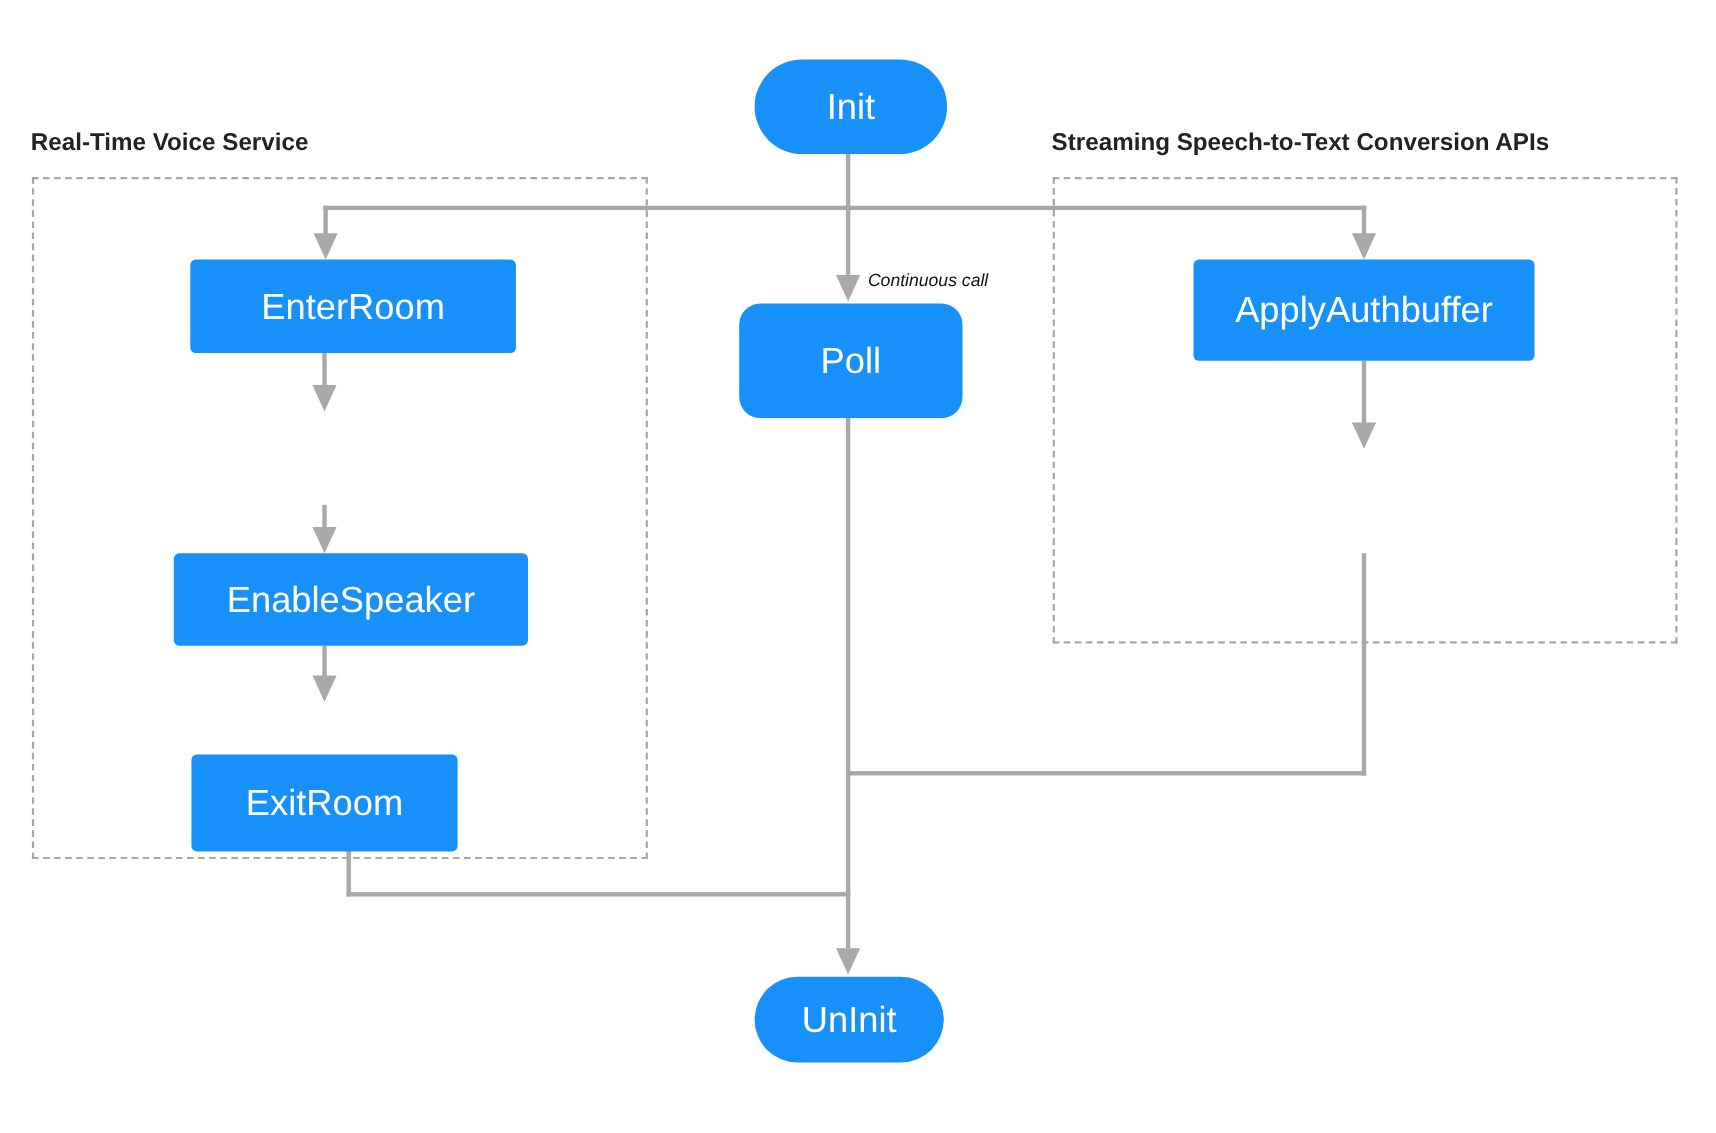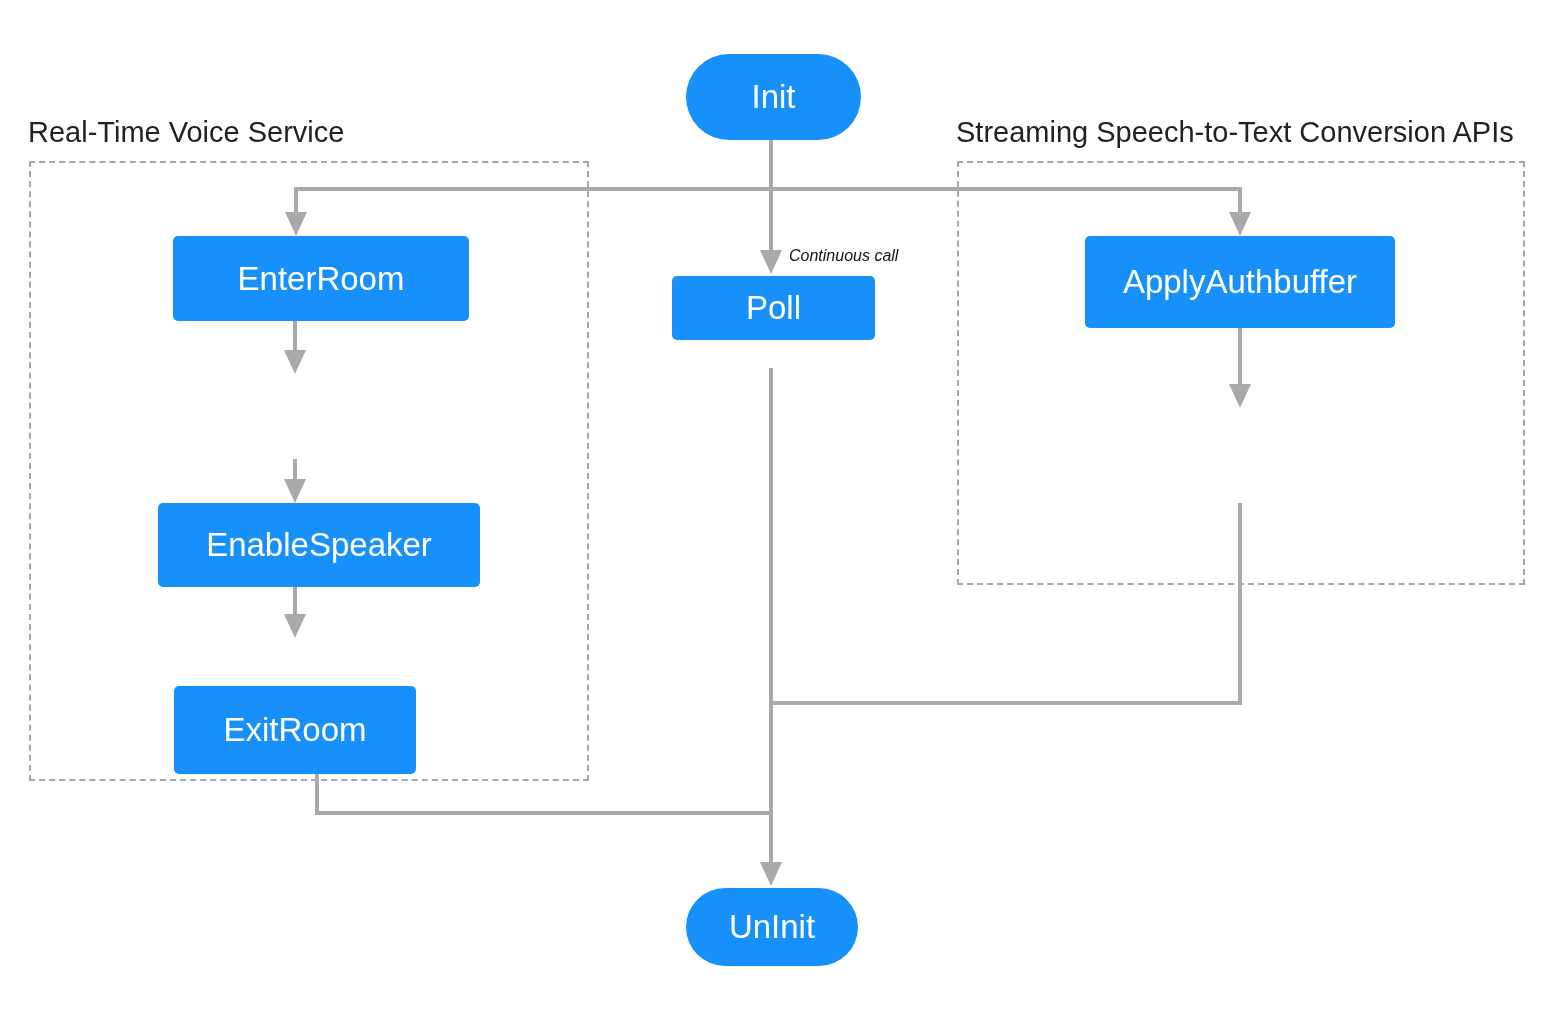--- a/index.html
+++ b/index.html
@@ -30,41 +30,42 @@
     border-radius:5px;
     white-space:pre-line;
   }
   .pill{border-radius:43px;}
   .group{
     position:absolute;
     border:2px dashed var(--dashed-border);
   }
   .group-title{
     position:absolute;
-    font-size:29px;
+    font-size:22px;
     color:var(--title-text);
     white-space:nowrap;
+    font-weight:bold;
   }
   .annotation{
     position:absolute;
     font-size:16px;
     color:#111111;
     white-space:nowrap;
     font-style:italic;
   }
   .line{position:absolute;background:var(--connector);}
   .arrow-down{
     position:absolute;width:0;height:0;
     border-left:11px solid transparent;
     border-right:11px solid transparent;
     border-top:24px solid var(--connector);
   }
   
   .n-init{left:686px;top:54px;width:175px;height:86px;}
-  .n-poll{left:672px;top:276px;width:203px;height:64px;}
+  .n-poll{left:672px;top:276px;width:203px;height:104px;border-radius:19px;}
   .n-uninit{left:686px;top:888px;width:172px;height:78px;}
   .n-enter{left:173px;top:236px;width:296px;height:85px;}
   .n-mic{left:173px;top:374px;width:244px;height:85px;}
   .n-speaker{left:158px;top:503px;width:322px;height:84px;}
   .n-exit{left:174px;top:638px;width:242px;height:88px;margin-top:48px;}
   .n-apply{left:1085px;top:236px;width:310px;height:92px;}
   .n-start{left:1002px;top:408px;width:476px;height:95px;}
   
   .g-voice{left:29px;top:161px;width:560px;height:620px;}
   .g-stt{left:957px;top:161px;width:568px;height:424px;}

